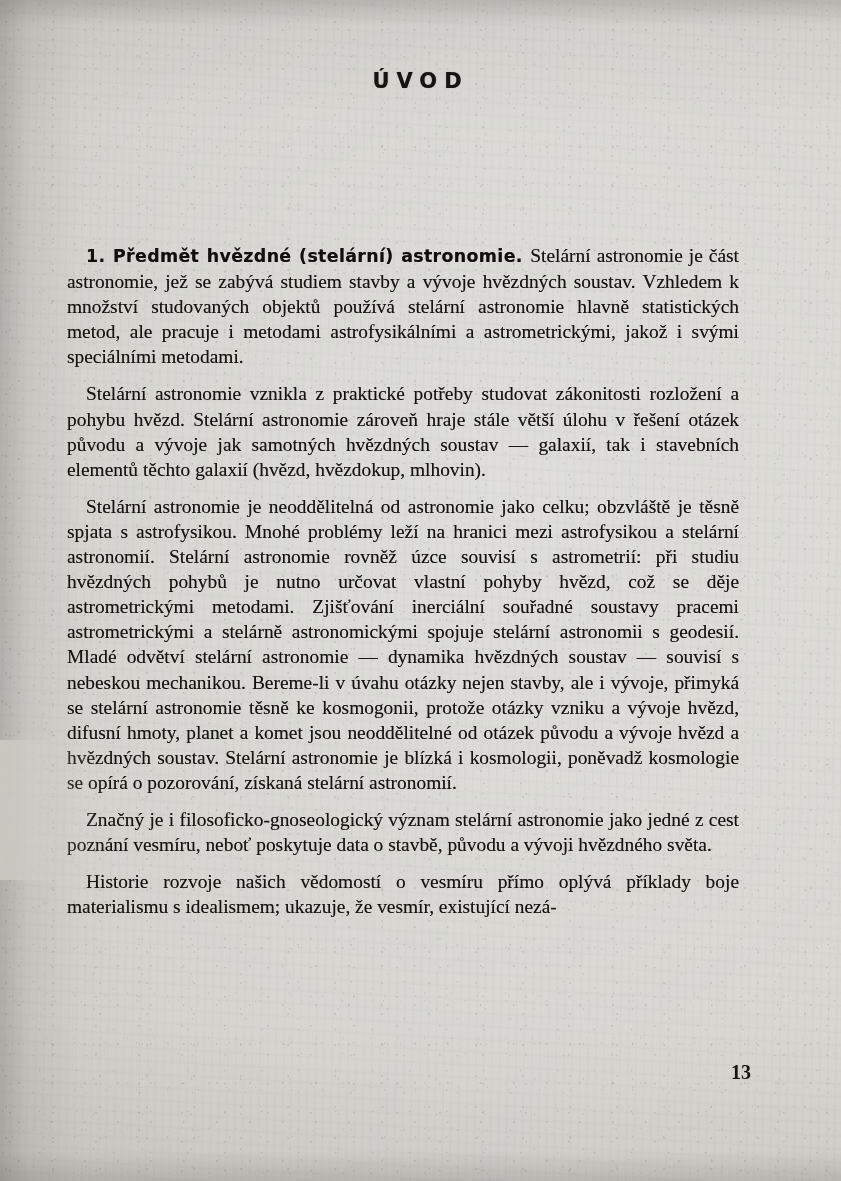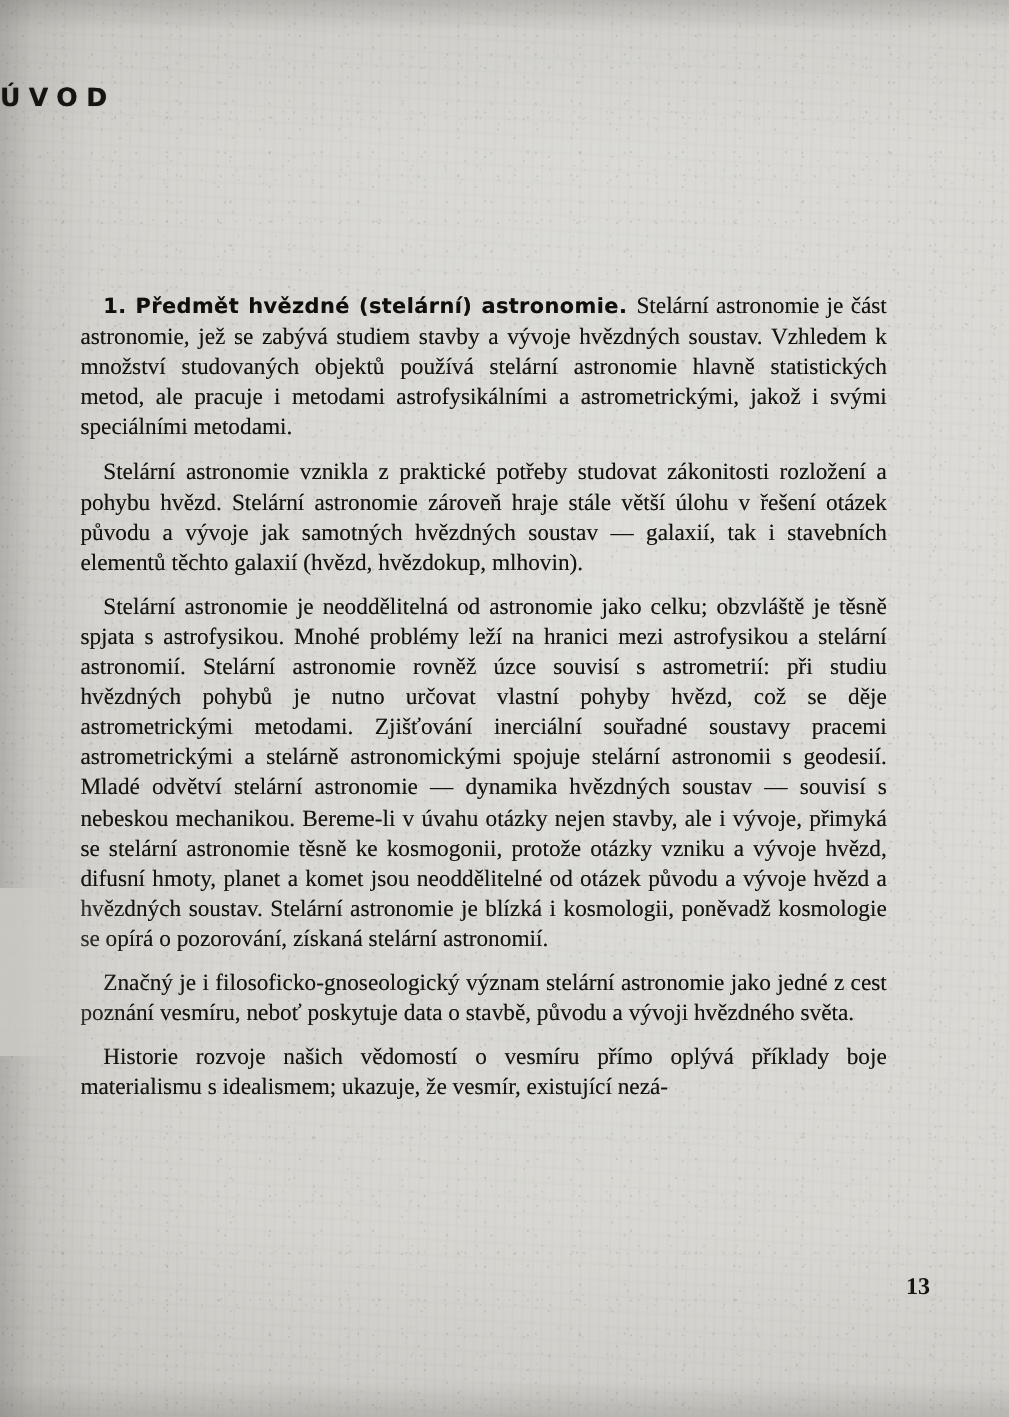--- a/index.html
+++ b/index.html
@@ -77,21 +77,21 @@
         rgba(120,118,110,0.14) 10px,
         rgba(120,118,110,0.00) 13px);
   }
 
   
   #title {
     position: absolute;
     top: 69px;
     left: 0;
     width: 841px;
-    text-align: left;
+    text-align: center;
     font-family: "DejaVu Sans", sans-serif;
     font-weight: 700;
     font-size: 21px;
     letter-spacing: 7px;
     color: #151412;
     text-shadow: 0 0 0.7px rgba(20,19,17,0.55);
   }
 
   
   #column {
@@ -125,21 +125,20 @@
   #folio {
     position: absolute;
     top: 1061px;
     left: 0;
     width: 751px;
     text-align: right;
     font-family: "Liberation Serif", "DejaVu Serif", serif;
     font-weight: 700;
     font-size: 20px;
     color: #16150f;
-    padding-left: 24px;
   }
 
   
   #left-fade {
     position: absolute;
     left: 0;
     top: 740px;
     width: 120px;
     height: 140px;
     pointer-events: none;

